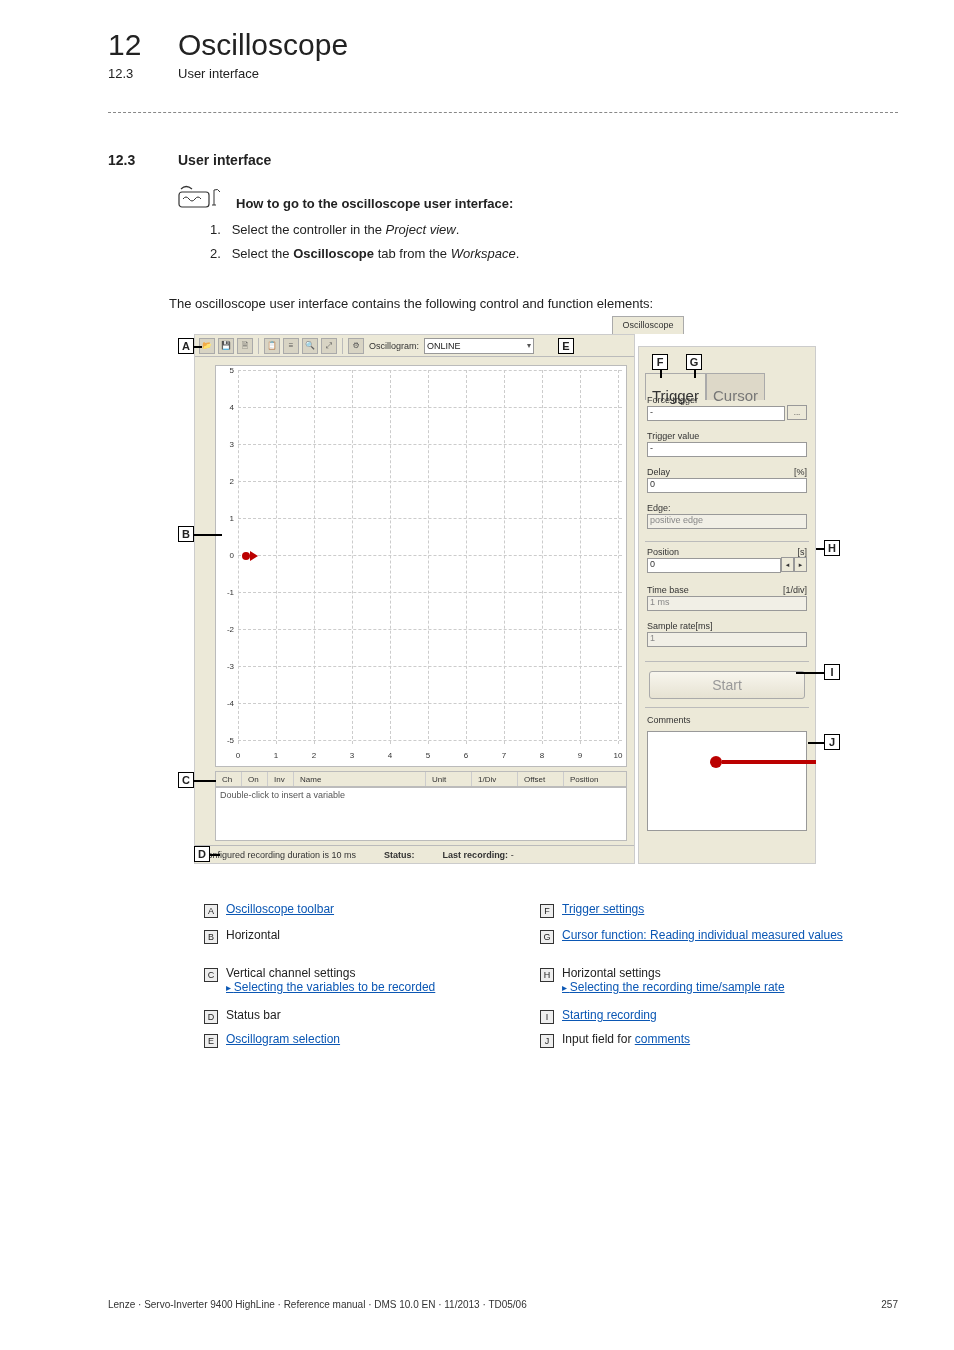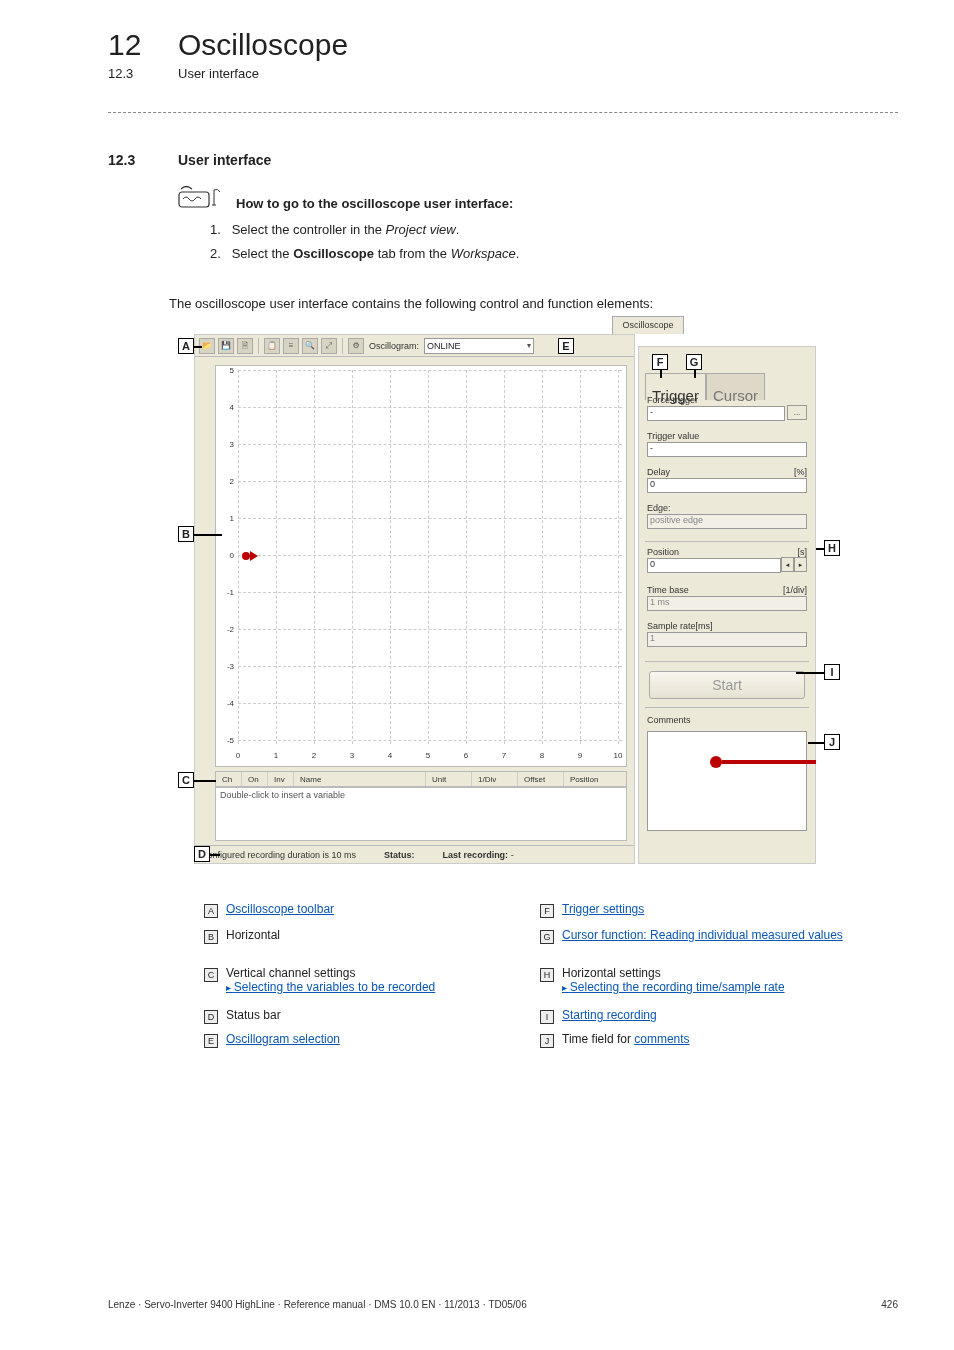--- a/index.html
+++ b/index.html
@@ -536,22 +536,22 @@
         <div><span class="subarrow">Selecting the recording time/sample rate</span></div>
       </div>
     </div>
     <div class="legend-row" style="left:336px; top:106px">
       <div class="lkey">I</div>
       <span class="link">Starting recording</span>
     </div>
     <div class="legend-row" style="left:336px; top:130px">
       <div class="lkey">J</div>
       <span>
-        <span>Time field for </span><span class="link">comments</span>
+        <span>Input field for </span><span class="link">comments</span>
       </span>
     </div>
   </div>
 
   <div class="footer">
     <span>Lenze · Servo-Inverter 9400 HighLine · Reference manual · DMS 10.0 EN · 11/2013 · TD05/06</span>
-    <span>426</span>
+    <span>257</span>
   </div>
 </div>
 
 </body></html>

